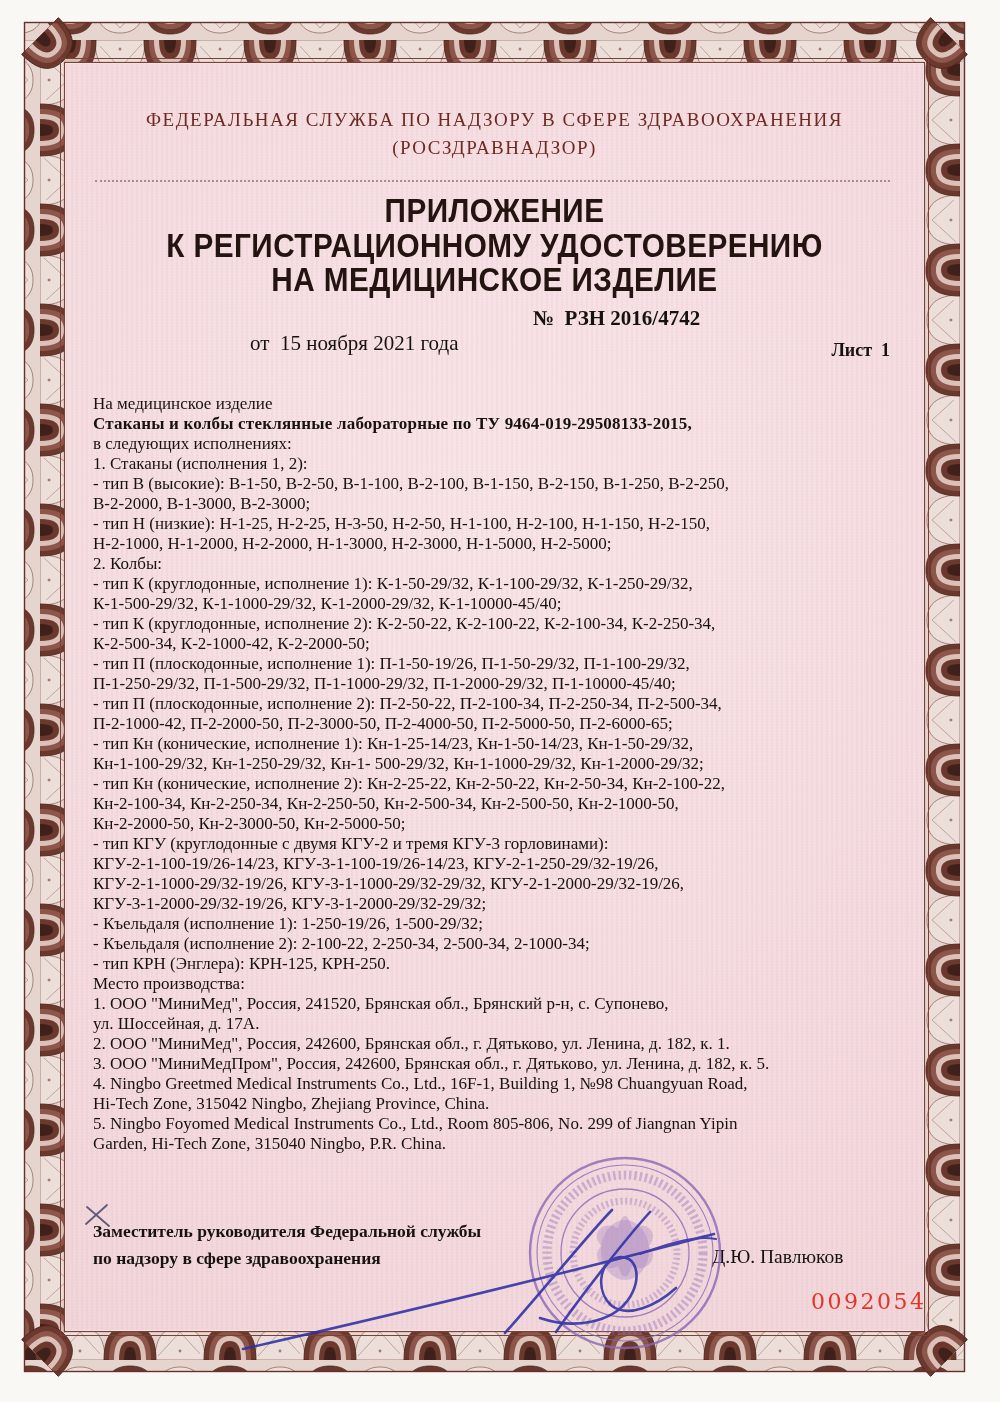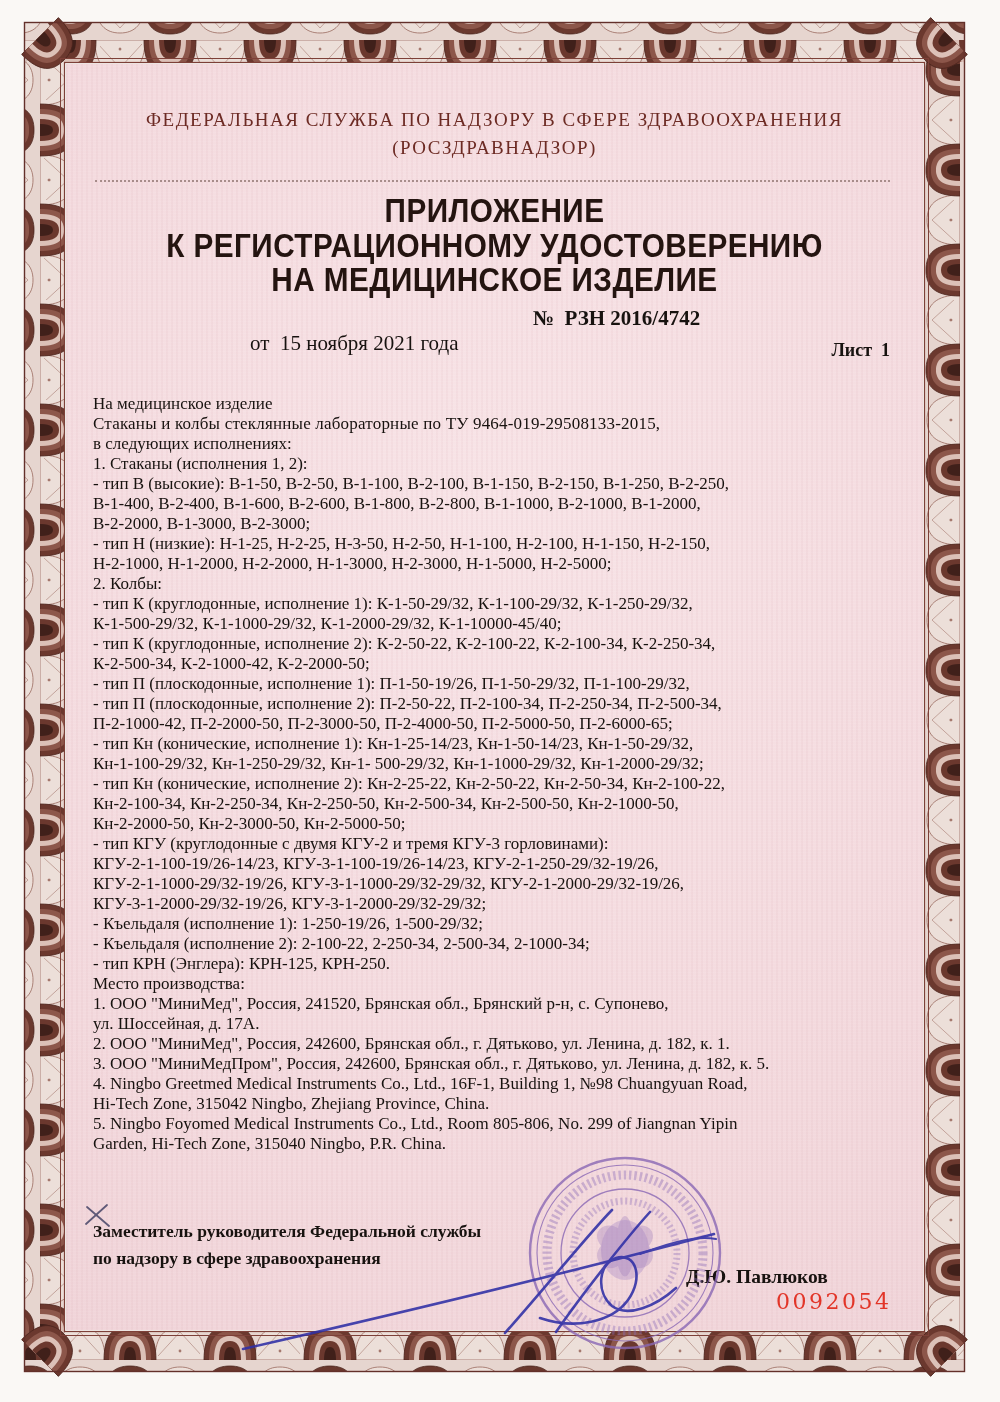--- a/index.html
+++ b/index.html
@@ -22,26 +22,26 @@
          font-weight:bold;color:#241410;font-size:33px;transform:scaleX(.9);transform-origin:50% 50%;
          letter-spacing:.5px;white-space:nowrap;}
   .title1{top:192px;}
   .title2{top:227px;}
   .title3{top:261px;}
   .datefrom{left:250px;top:292px;font-weight:normal;font-size:21px;white-space:pre;margin-top:39px;}
   .regnum{left:533px;top:306px;font-weight:bold;font-size:21px;white-space:pre;}
   .sheet{right:110px;top:340px;font-weight:bold;font-size:18px;white-space:pre;}
   .body{left:93px;top:394px;width:822px;font-size:17px;line-height:20px;}
   .bline{white-space:pre;}
-  .bline.bold{font-weight:normal;letter-spacing:.2px;}
+  .bline.bold{font-weight:bold;letter-spacing:.2px;}
   .sigpos{left:93px;font-weight:bold;font-size:17.5px;white-space:pre;text-align:center;}
   .sig1{top:1221px;}
   .sig2{top:1248px;}
-  .signer{left:686px;top:1246px;font-weight:bold;font-size:19.5px;white-space:pre;margin-top:20px;}
-  .serial{left:776px;top:1289px;font-family:"DejaVu Serif",serif;font-size:22px;
+  .signer{left:712px;top:1246px;font-weight:normal;font-size:19.5px;white-space:pre;}
+  .serial{left:811px;top:1289px;font-family:"DejaVu Serif",serif;font-size:22px;
           letter-spacing:2.5px;color:#e23528;white-space:pre;}
   .stamp-svg{position:absolute;left:500px;top:1128px;z-index:4;pointer-events:none;}
   .ink-svg{position:absolute;left:0;top:0;z-index:5;pointer-events:none;}
 </style>
 </head>
 <body>
 
 <div class="page">
 
   <div class="paper"></div>
@@ -93,30 +93,30 @@
     <div class="abs datefrom">от  15 ноября 2021 года</div>
     <div class="abs regnum">№  РЗН 2016/4742</div>
     <div class="abs sheet">Лист  1</div>
 
     <div class="abs body">
         <div class="bline">На медицинское изделие</div>
         <div class="bline bold">Стаканы и колбы стеклянные лабораторные по ТУ 9464-019-29508133-2015,</div>
         <div class="bline">в следующих исполнениях:</div>
         <div class="bline">1. Стаканы (исполнения 1, 2):</div>
         <div class="bline">- тип В (высокие): В-1-50, В-2-50, В-1-100, В-2-100, В-1-150, В-2-150, В-1-250, В-2-250,</div>
-        <div class="bline">В-1-400, В-2-400, В-1-600, В-2-600, В-1-800, В-2-800, В-1-1000, В-2-1000, В-1-2000,</div>
         <div class="bline">В-2-2000, В-1-3000, В-2-3000;</div>
         <div class="bline">- тип Н (низкие): Н-1-25, Н-2-25, Н-3-50, Н-2-50, Н-1-100, Н-2-100, Н-1-150, Н-2-150,</div>
         <div class="bline">Н-2-1000, Н-1-2000, Н-2-2000, Н-1-3000, Н-2-3000, Н-1-5000, Н-2-5000;</div>
         <div class="bline">2. Колбы:</div>
         <div class="bline">- тип К (круглодонные, исполнение 1): К-1-50-29/32, К-1-100-29/32, К-1-250-29/32,</div>
         <div class="bline">К-1-500-29/32, К-1-1000-29/32, К-1-2000-29/32, К-1-10000-45/40;</div>
         <div class="bline">- тип К (круглодонные, исполнение 2): К-2-50-22, К-2-100-22, К-2-100-34, К-2-250-34,</div>
         <div class="bline">К-2-500-34, К-2-1000-42, К-2-2000-50;</div>
         <div class="bline">- тип П (плоскодонные, исполнение 1): П-1-50-19/26, П-1-50-29/32, П-1-100-29/32,</div>
+        <div class="bline">П-1-250-29/32, П-1-500-29/32, П-1-1000-29/32, П-1-2000-29/32, П-1-10000-45/40;</div>
         <div class="bline">- тип П (плоскодонные, исполнение 2): П-2-50-22, П-2-100-34, П-2-250-34, П-2-500-34,</div>
         <div class="bline">П-2-1000-42, П-2-2000-50, П-2-3000-50, П-2-4000-50, П-2-5000-50, П-2-6000-65;</div>
         <div class="bline">- тип Кн (конические, исполнение 1): Кн-1-25-14/23, Кн-1-50-14/23, Кн-1-50-29/32,</div>
         <div class="bline">Кн-1-100-29/32, Кн-1-250-29/32, Кн-1- 500-29/32, Кн-1-1000-29/32, Кн-1-2000-29/32;</div>
         <div class="bline">- тип Кн (конические, исполнение 2): Кн-2-25-22, Кн-2-50-22, Кн-2-50-34, Кн-2-100-22,</div>
         <div class="bline">Кн-2-100-34, Кн-2-250-34, Кн-2-250-50, Кн-2-500-34, Кн-2-500-50, Кн-2-1000-50,</div>
         <div class="bline">Кн-2-2000-50, Кн-2-3000-50, Кн-2-5000-50;</div>
         <div class="bline">- тип КГУ (круглодонные с двумя КГУ-2 и тремя КГУ-3 горловинами):</div>
         <div class="bline">КГУ-2-1-100-19/26-14/23, КГУ-3-1-100-19/26-14/23, КГУ-2-1-250-29/32-19/26,</div>
         <div class="bline">КГУ-2-1-1000-29/32-19/26, КГУ-3-1-1000-29/32-29/32, КГУ-2-1-2000-29/32-19/26,</div>

